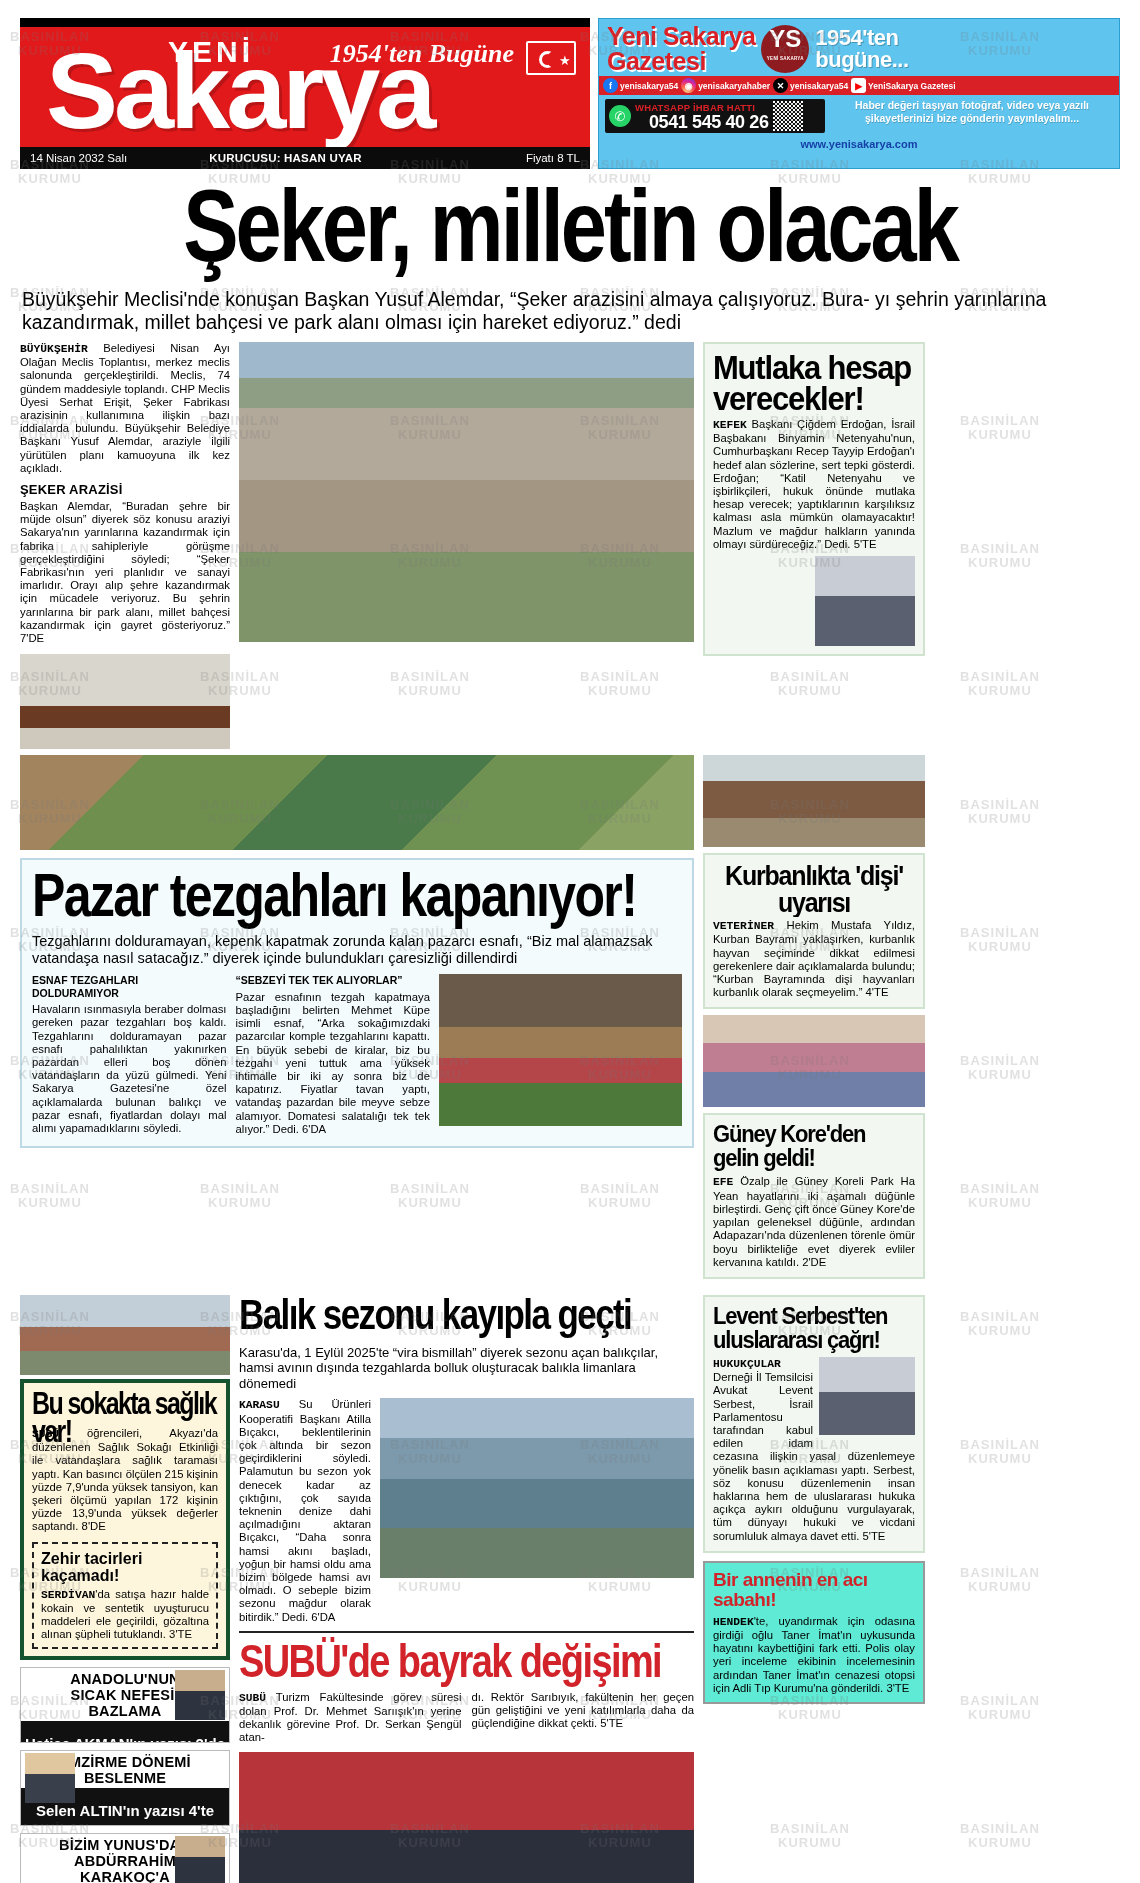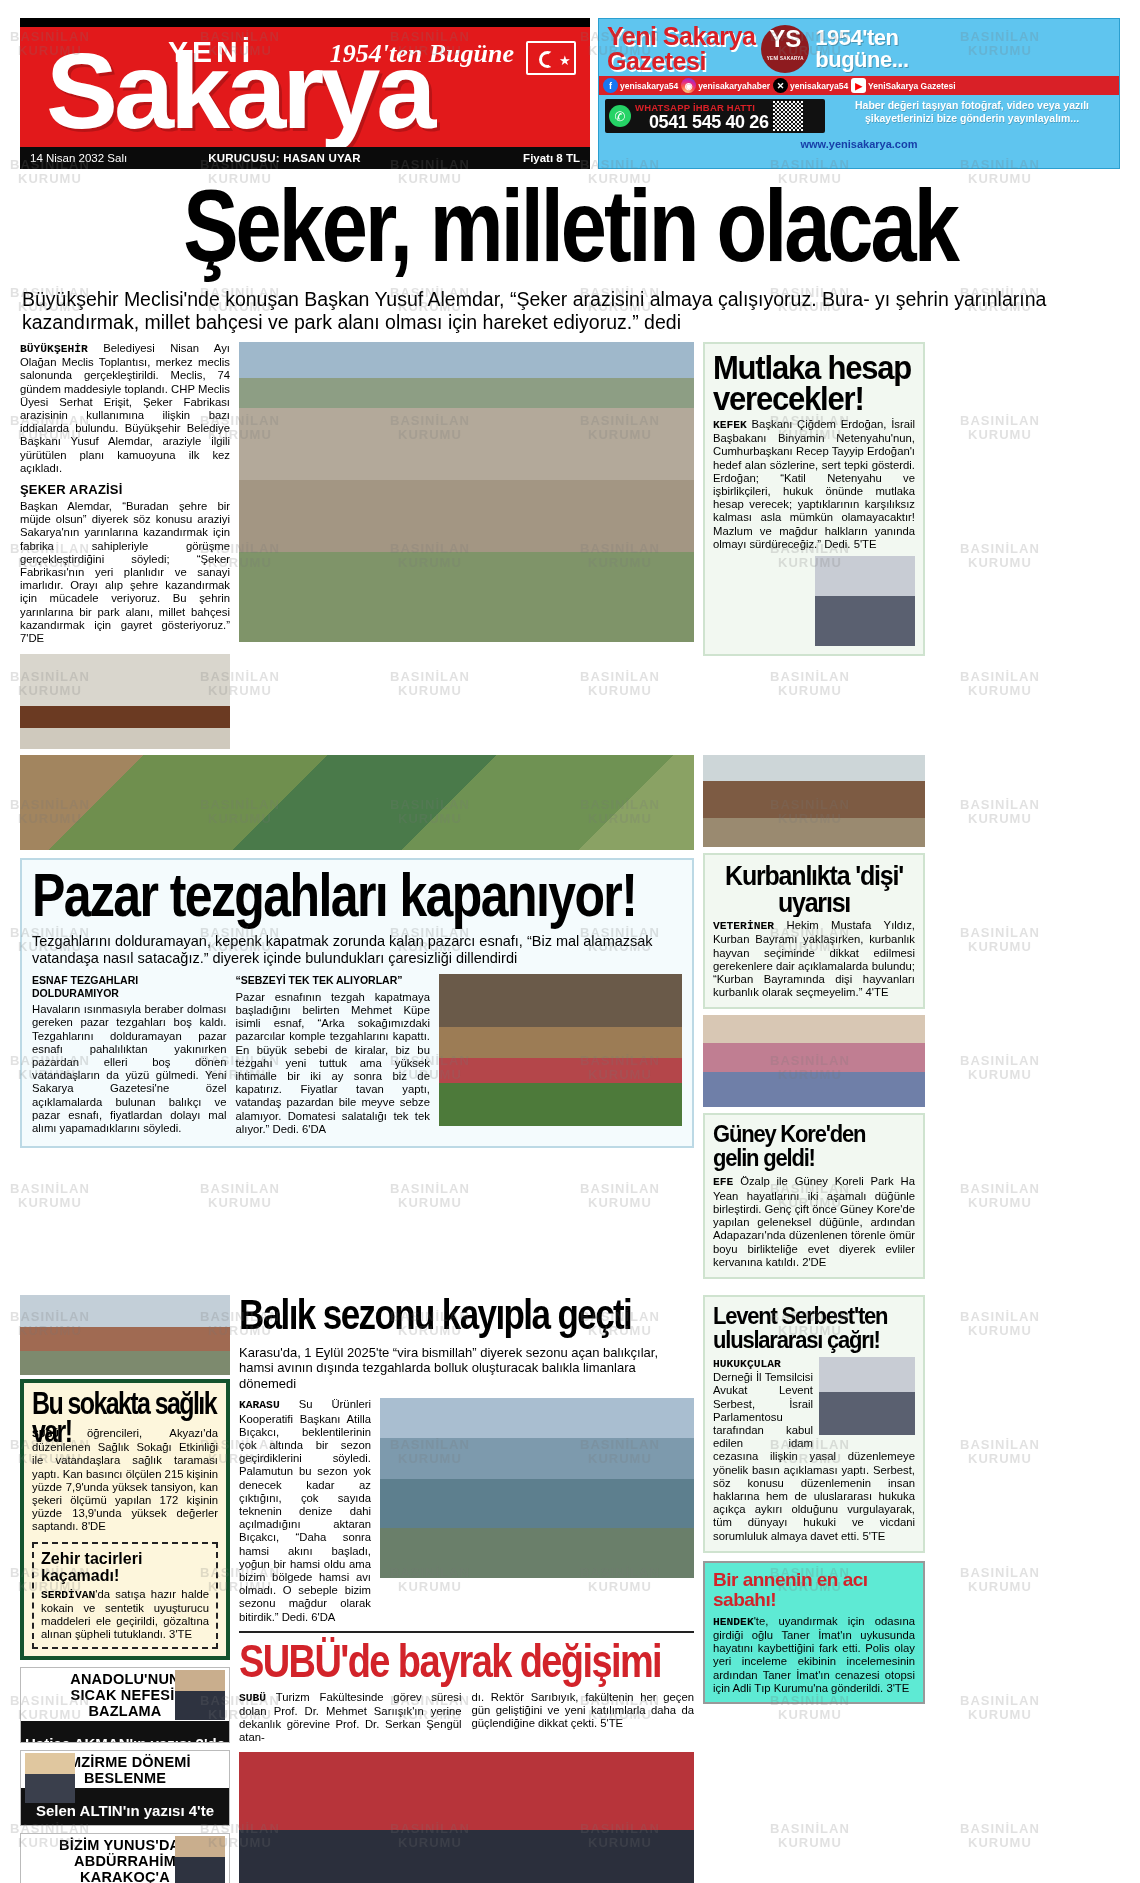--- a/index.html
+++ b/index.html
@@ -55,21 +55,21 @@
   }
   .mh-flag .star {
     position: absolute; left: 31px; top: 11px; color: #fff; font-size: 13px; line-height: 13px;
   }
   .mh-datebar {
     background: #0b0b0b; color: #fff; height: 22px; display: flex; align-items: center;
     padding: 0 10px; font-size: 11.5px;
   }
   .mh-datebar .date { font-weight: normal; }
   .mh-datebar .founder { margin-left: auto; margin-right: auto; font-weight: bold; letter-spacing: .2px; }
-  .mh-datebar .price { margin-left: auto; font-weight: bold; }
+  .mh-datebar .price { margin-left: auto; font-weight: normal; }
 
   
   .mh-ad {
     flex: 1; background: #5fc5ef; border: 1px solid #2b9fd0; position: relative;
     display: flex; flex-direction: column;
   }
   .ad-top { display: flex; align-items: center; padding: 5px 6px 2px 8px; gap: 6px; }
   .ad-title { color: #d92027; font-weight: bold; font-size: 25px; line-height: 25px;
               text-shadow: 1.5px 1.5px 0 #fff; letter-spacing: -.5px; }
   .ad-logo {

